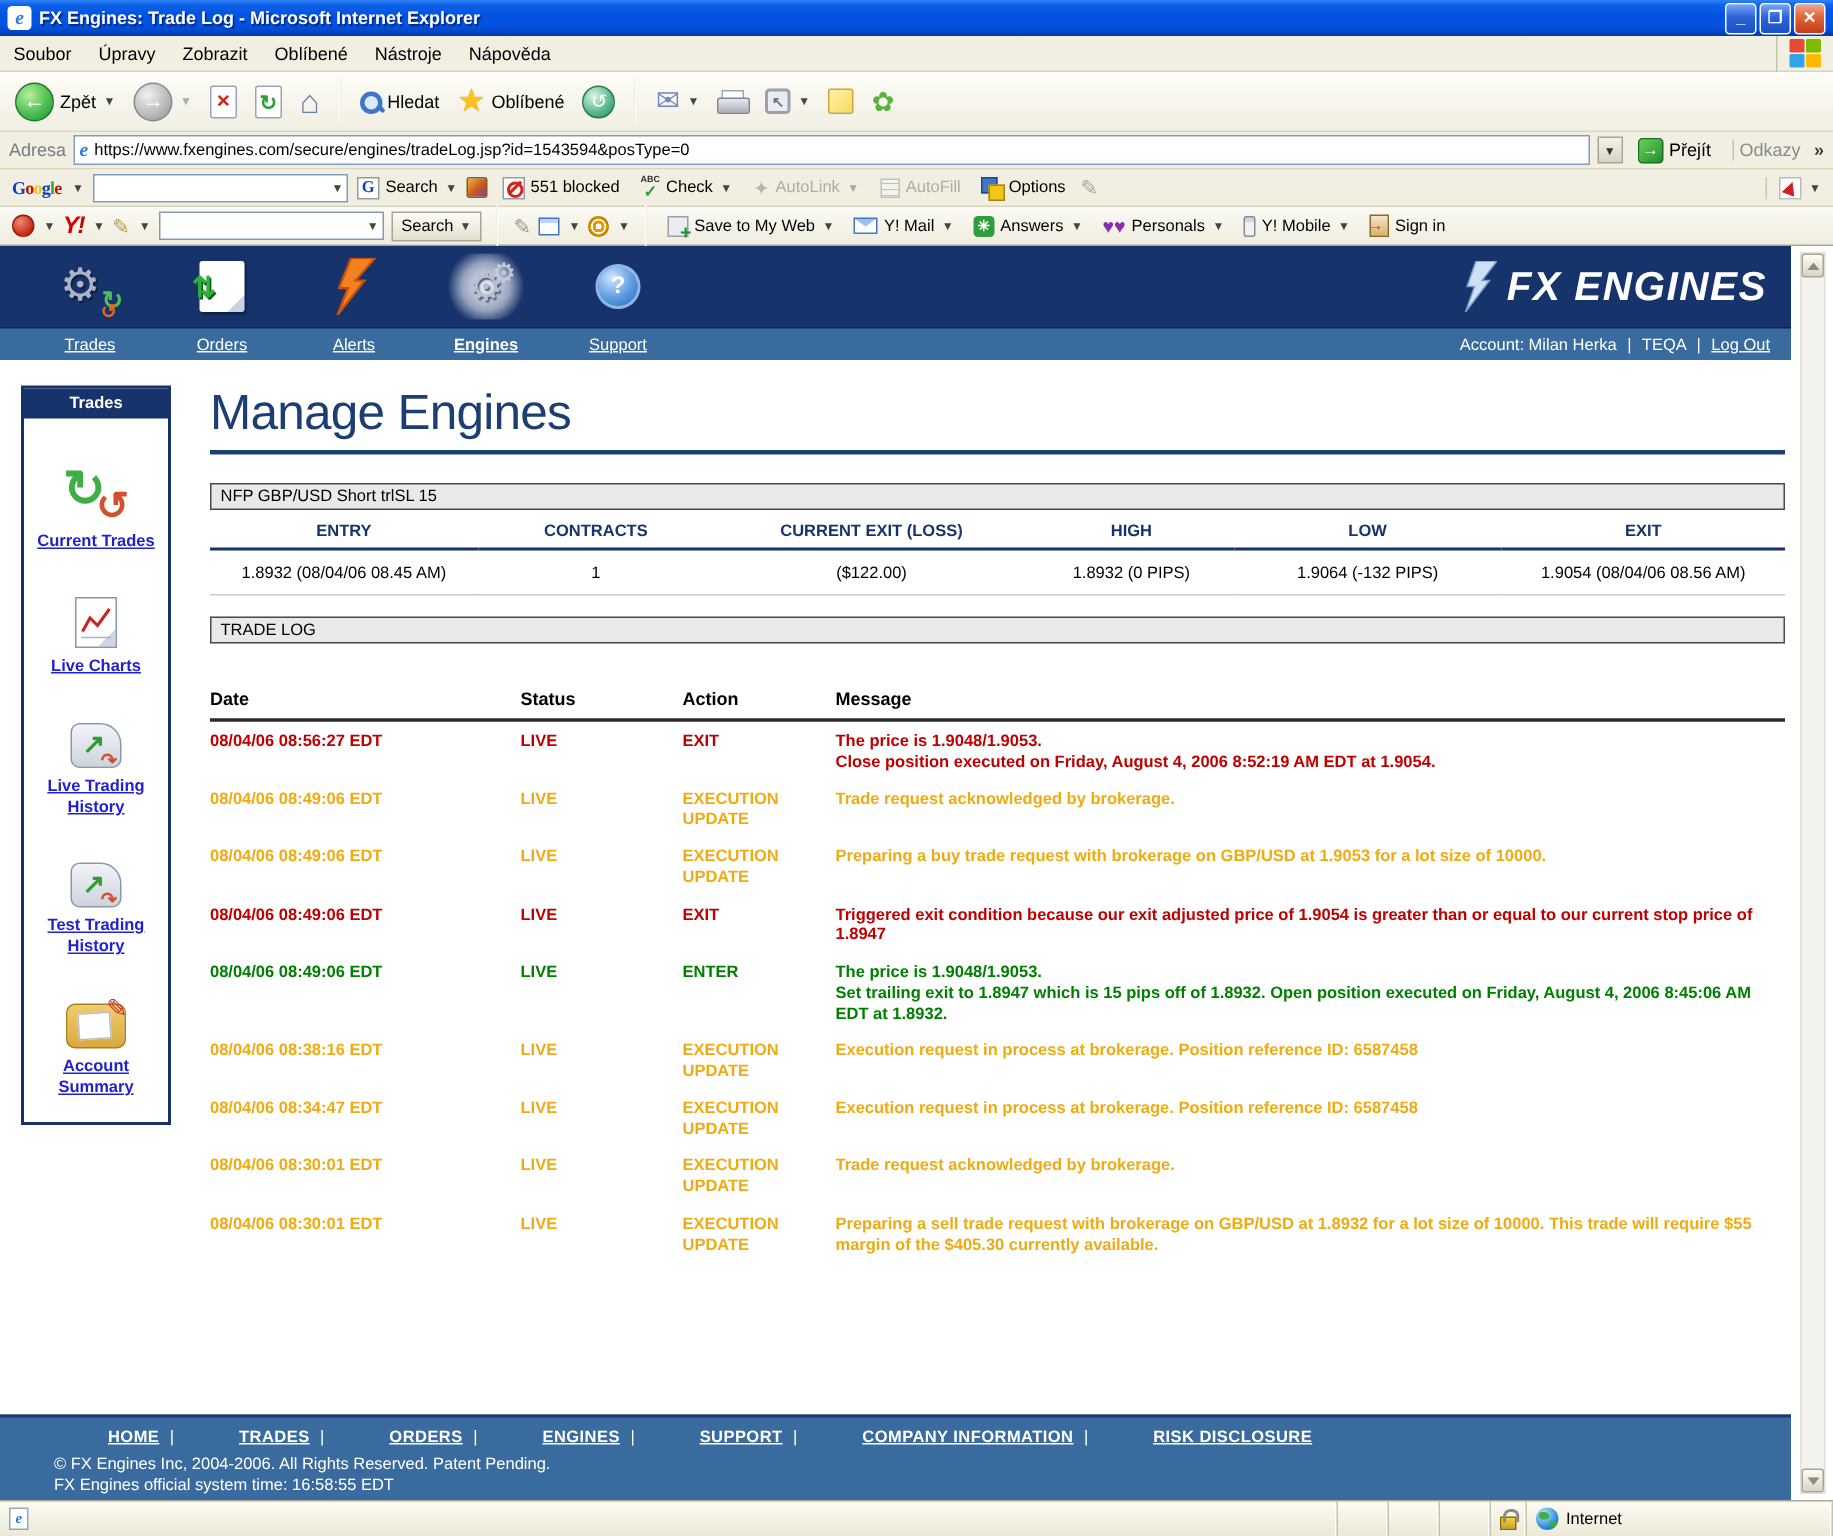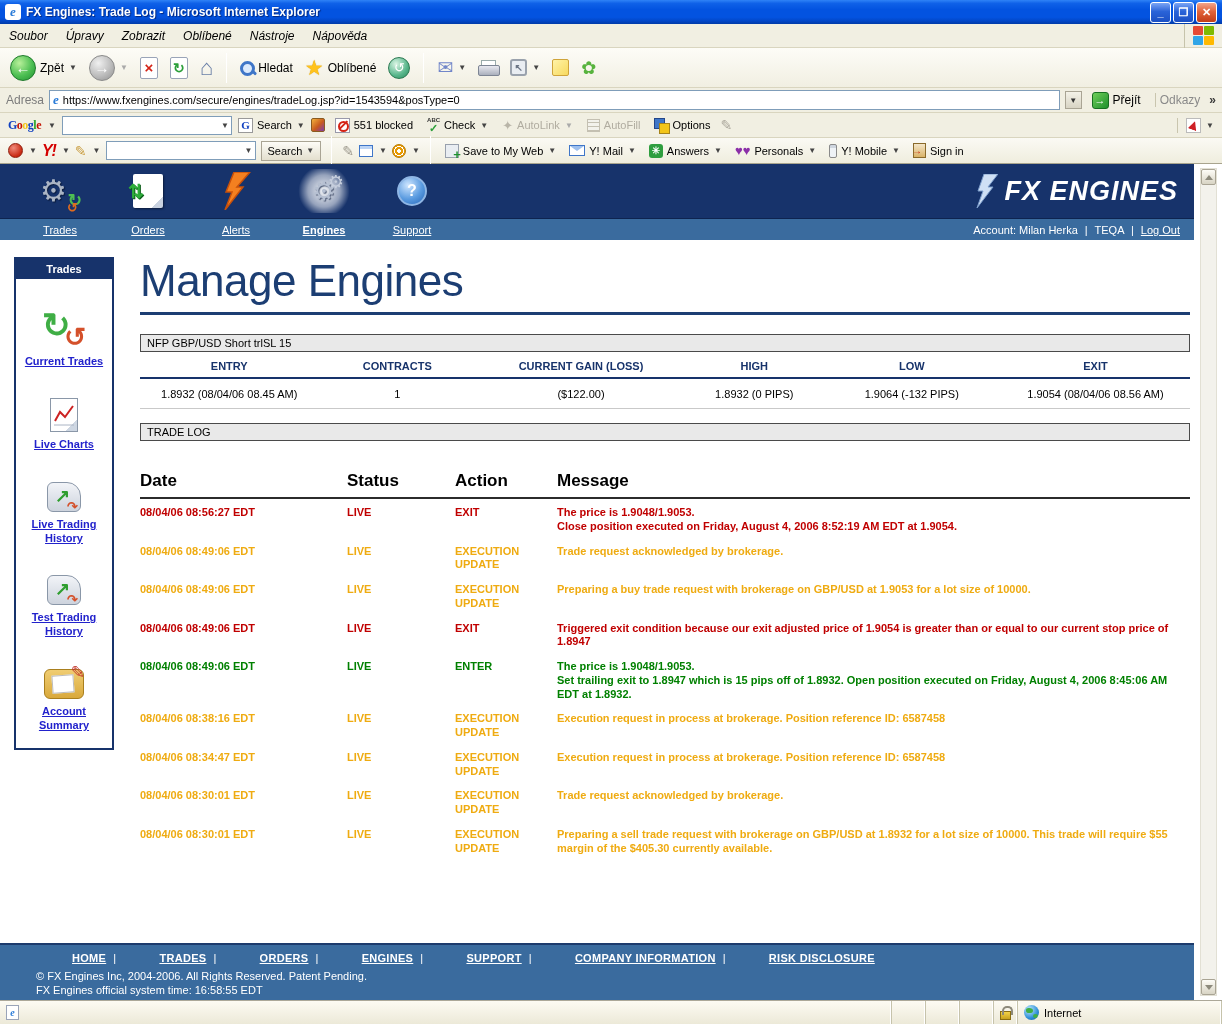--- a/index.html
+++ b/index.html
@@ -13,21 +13,21 @@
   .titlebar .ie-ico{width:16px;height:16px;background:#fff;border-radius:3px;display:flex;align-items:center;justify-content:center;
     font-family:"Liberation Serif",serif;font-style:italic;font-weight:bold;color:#2b7cd8;font-size:13px;margin-right:5px;}
   .titlebar .t-text{font-size:12px;font-weight:bold;text-shadow:1px 1px 1px #00247a;flex:1;white-space:nowrap;overflow:hidden;}
   .winbtns{display:flex;gap:2px;}
   .winbtn{width:21px;height:21px;border:1px solid #fff;border-radius:3px;color:#fff;font-size:11px;line-height:18px;text-align:center;
     background:linear-gradient(180deg,#7ba5f5,#2a63d8 45%,#1c50c4);font-weight:bold;}
   .winbtn.close{background:linear-gradient(180deg,#f2a58b,#e1633a 45%,#c33d18);}
 
   .menubar{position:absolute;top:24px;left:0;width:1222px;height:24px;background:#f1efe2;border-bottom:1px solid #d9d5bf;
     display:flex;align-items:center;font-size:12px;color:#000;}
-  .menubar .mitem{padding:4px 9px;font-style:italic;}
+  .menubar .mitem{padding:4px 9px;}
   .winlogo{margin-left:auto;height:24px;width:38px;border-left:1px solid #c6c3ab;display:flex;align-items:center;justify-content:center;}
   .winlogo .grid{display:grid;grid-template-columns:10px 10px;grid-template-rows:9px 9px;gap:1px;}
   .winlogo .q{border-radius:1px;}
   .q1{background:#e64a34;} .q2{background:#7fba00;} .q3{background:#31a5e7;} .q4{background:#ffb900;}
 
   
   .toolbar{position:absolute;top:48px;left:0;width:1222px;height:40px;background:linear-gradient(180deg,#fdfcf7,#f1efe2);
     border-bottom:1px solid #d9d5bf;display:flex;align-items:center;padding:0 6px;font-size:12px;color:#000;gap:4px;}
   .tb-sep{width:1px;height:30px;background:#c9c5ae;border-right:1px solid #fff;margin:0 5px;}
   .tb-btn{display:flex;align-items:center;gap:4px;padding:2px 4px;border-radius:3px;}
@@ -161,30 +161,30 @@
   .sb-ico-ct .c2{position:absolute;right:0;bottom:-4px;color:#d4502a;font-size:26px;font-weight:bold;}
   .sb-ico-chart{position:relative;width:28px;height:34px;background:linear-gradient(135deg,#fff 80%,#cdd6e2 80%);border:1px solid #8a97a8;}
   .sb-ico-scroll{position:relative;width:34px;height:30px;background:linear-gradient(#f2f4f8,#cdd3dd);border:1px solid #8a97a8;border-radius:6px 14px 6px 6px;}
   .sb-ico-scroll .up{position:absolute;left:7px;top:2px;color:#2f9e2f;font-size:18px;font-weight:bold;}
   .sb-ico-scroll .dn{position:absolute;right:2px;bottom:-3px;color:#d4502a;font-size:13px;font-weight:bold;}
   .sb-ico-acct{position:relative;width:40px;height:30px;background:linear-gradient(#f0cd72,#d9a93c);border:1px solid #a97f1e;border-radius:6px;}
   .sb-ico-acct .sheet{position:absolute;left:7px;top:5px;width:22px;height:18px;background:#fff;border:1px solid #bbb;transform:rotate(-4deg);}
   .sb-ico-acct .pen{position:absolute;right:-2px;top:-8px;color:#c2342a;font-size:17px;}
 
   .main{margin-left:140px;width:1050px;padding-top:16px;}
-  .h1{color:#1c3e73;font-size:44px;font-weight:500;letter-spacing:-0.5px;}
+  .h1{color:#1c3e73;font-size:33px;font-weight:500;letter-spacing:-0.5px;}
   .h1-rule{height:3px;background:#1c3e73;margin-top:6px;}
 
   .panel-bar{margin-top:19px;background:#e9e9e9;border:1px solid #4a4a4a;font-size:11px;color:#000;padding:2px 6px;}
   table.pos{width:100%;border-collapse:collapse;table-layout:fixed;margin-top:2px;}
   table.pos th{color:#17336b;font-size:11px;font-weight:bold;text-align:center;padding:6px 2px 5px;border-bottom:2px solid #17336b;}
   table.pos td{font-size:11px;color:#000;text-align:center;padding:9px 2px 8px;border-bottom:1px solid #c9c9c9;}
 
   table.log{width:100%;border-collapse:collapse;table-layout:fixed;margin-top:26px;}
-  table.log th{font-size:17px;font-weight:bold;color:#000;text-align:left;padding:4px 0 6px;border-bottom:2px solid #2b2b2b;}
+  table.log th{font-size:12px;font-weight:bold;color:#000;text-align:left;padding:4px 0 6px;border-bottom:2px solid #2b2b2b;}
   table.log td{font-size:11px;vertical-align:top;padding:7px 8px 4px 0;line-height:1.25;}
   table.log td.msg{white-space:pre-line;}
   tr[data-tone="red"] td{color:#c00000;font-weight:bold;}
   tr[data-tone="orange"] td{color:#efab11;font-weight:bold;}
   tr[data-tone="green"] td{color:#008000;font-weight:bold;}
   tr[data-tone="plain"] td{color:#000;font-weight:normal;}
   col.c-date{width:207px;} col.c-status{width:108px;} col.c-action{width:102px;}
 
   .footer{height:57px;background:#3a6b9e;border-top:2px solid #1d3b6d;color:#fff;font-size:11px;padding:7px 0 0 36px;}
   .f-links{display:flex;list-style:none;font-weight:bold;letter-spacing:0.3px;}
@@ -526,21 +526,21 @@
       <div class="main">
         <div class="h1">Manage Engines</div>
         <div class="h1-rule"></div>
 
         <div class="panel-bar">NFP GBP/USD Short trlSL 15</div>
         <table class="pos">
           <thead>
             <tr>
               <th style="width:17%">ENTRY</th>
               <th style="width:15%">CONTRACTS</th>
-              <th style="width:20%">CURRENT GAIN (LOSS)</th>
+              <th style="width:20%">CURRENT EXIT (LOSS)</th>
               <th style="width:13%">HIGH</th>
               <th style="width:17%">LOW</th>
               <th style="width:18%">EXIT</th>
             </tr>
           </thead>
           <tbody>
             <tr>
               <td>1.8932 (08/04/06 08.45 AM)</td>
               <td>1</td>
               <td>($122.00)</td>

